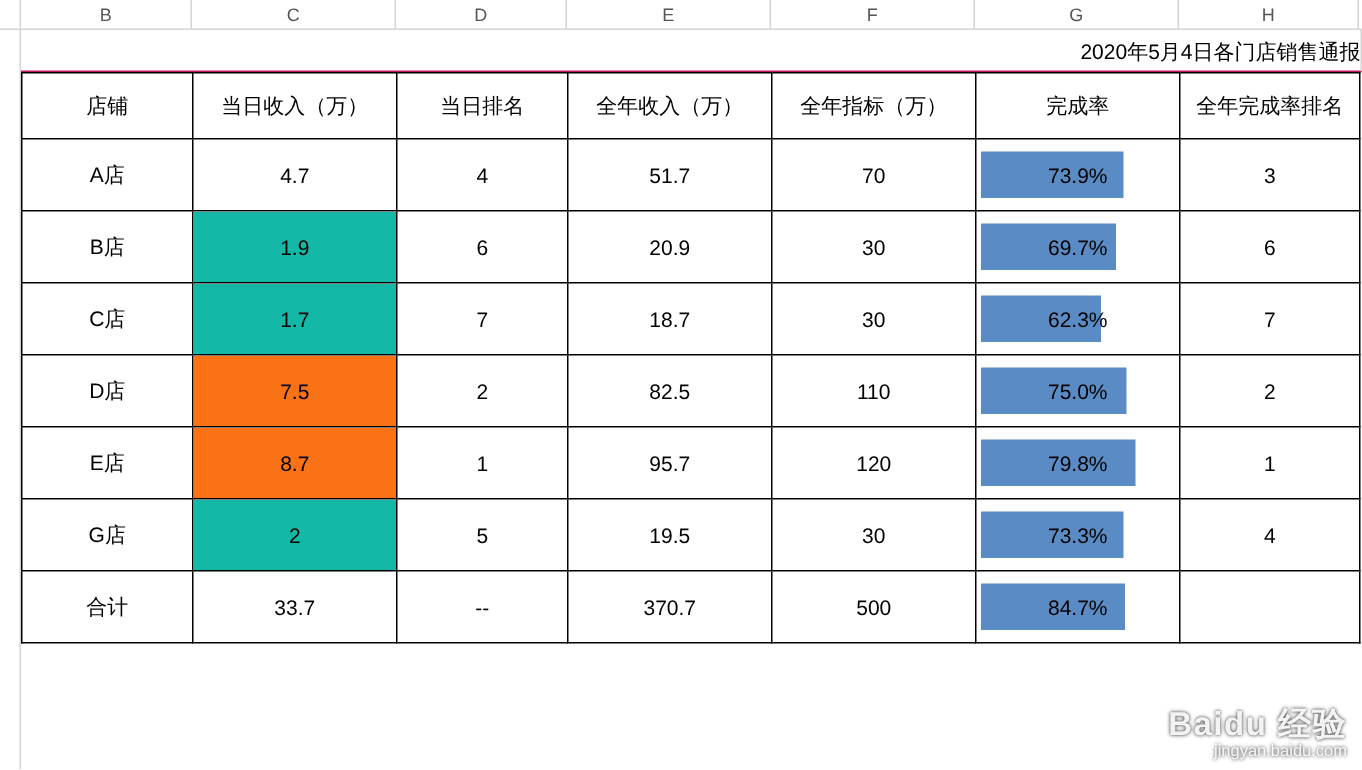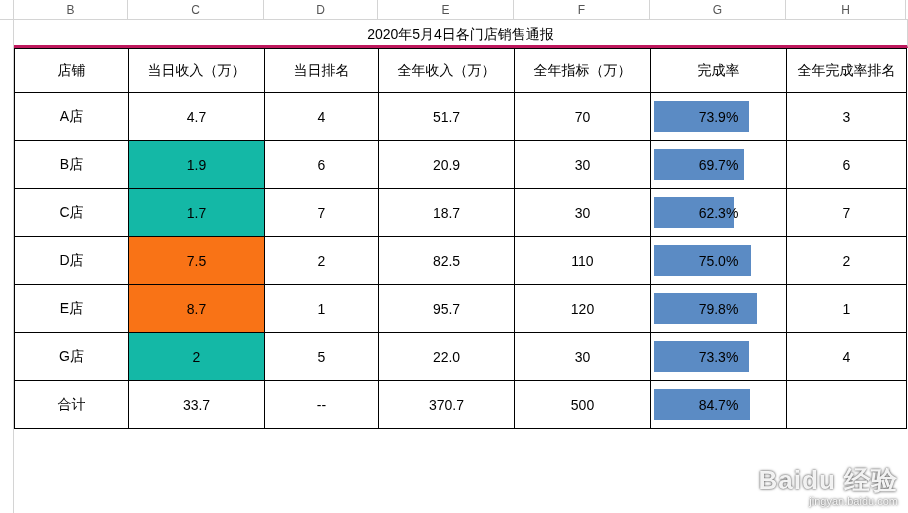--- a/index.html
+++ b/index.html
@@ -43,22 +43,22 @@
   .wH { width: 120px; }
 
   .title-row {
     display: flex;
     height: 28px;
     align-items: center;
   }
   .title-cell {
     height: 28px;
     line-height: 28px;
-    text-align: center;
-    border-bottom: 3px solid #be185d;
+    text-align: right;
+    border-bottom: 1px solid #be185d;
     border-right: 1px solid #d4d4d4;
   }
   .title-main {
     flex: 1;
     font-size: 14px;
   }
 
   table.dtab {
     border-collapse: collapse;
     table-layout: fixed;
@@ -115,21 +115,21 @@
   .watermark {
     position: absolute;
     right: 10px;
     bottom: 6px;
     text-align: right;
     color: rgba(255,255,255,0.92);
     text-shadow: 0 0 3px rgba(0,0,0,0.5), 0 0 2px rgba(0,0,0,0.5);
     pointer-events: none;
     line-height: 1.1;
   }
-  .watermark .wm-main { font-size: 26px; font-weight: bold; letter-spacing: 1px; }
+  .watermark .wm-main { font-size: 22px; font-weight: bold; letter-spacing: 1px; }
   .watermark .wm-sub  { font-size: 11px; }
 </style>
 </head>
 <body>
 
 <div class="sheet">
 
   <div class="col-headers">
     <div class="row-num-gutter"></div>
     <div class="col-h wB">B</div>
@@ -236,21 +236,21 @@
               <div class="bar-fill" style="width:79.8%"></div>
               <div class="bar-label">79.8%</div>
             </div>
           </td>
           <td>1</td>
         </tr>
         <tr>
           <td>G店</td>
           <td class="fill-green">2</td>
           <td>5</td>
-          <td>22.0</td>
+          <td>19.5</td>
           <td>30</td>
           <td>
             <div class="bar-wrap">
               <div class="bar-fill" style="width:73.3%"></div>
               <div class="bar-label">73.3%</div>
             </div>
           </td>
           <td>4</td>
         </tr>
         <tr>

